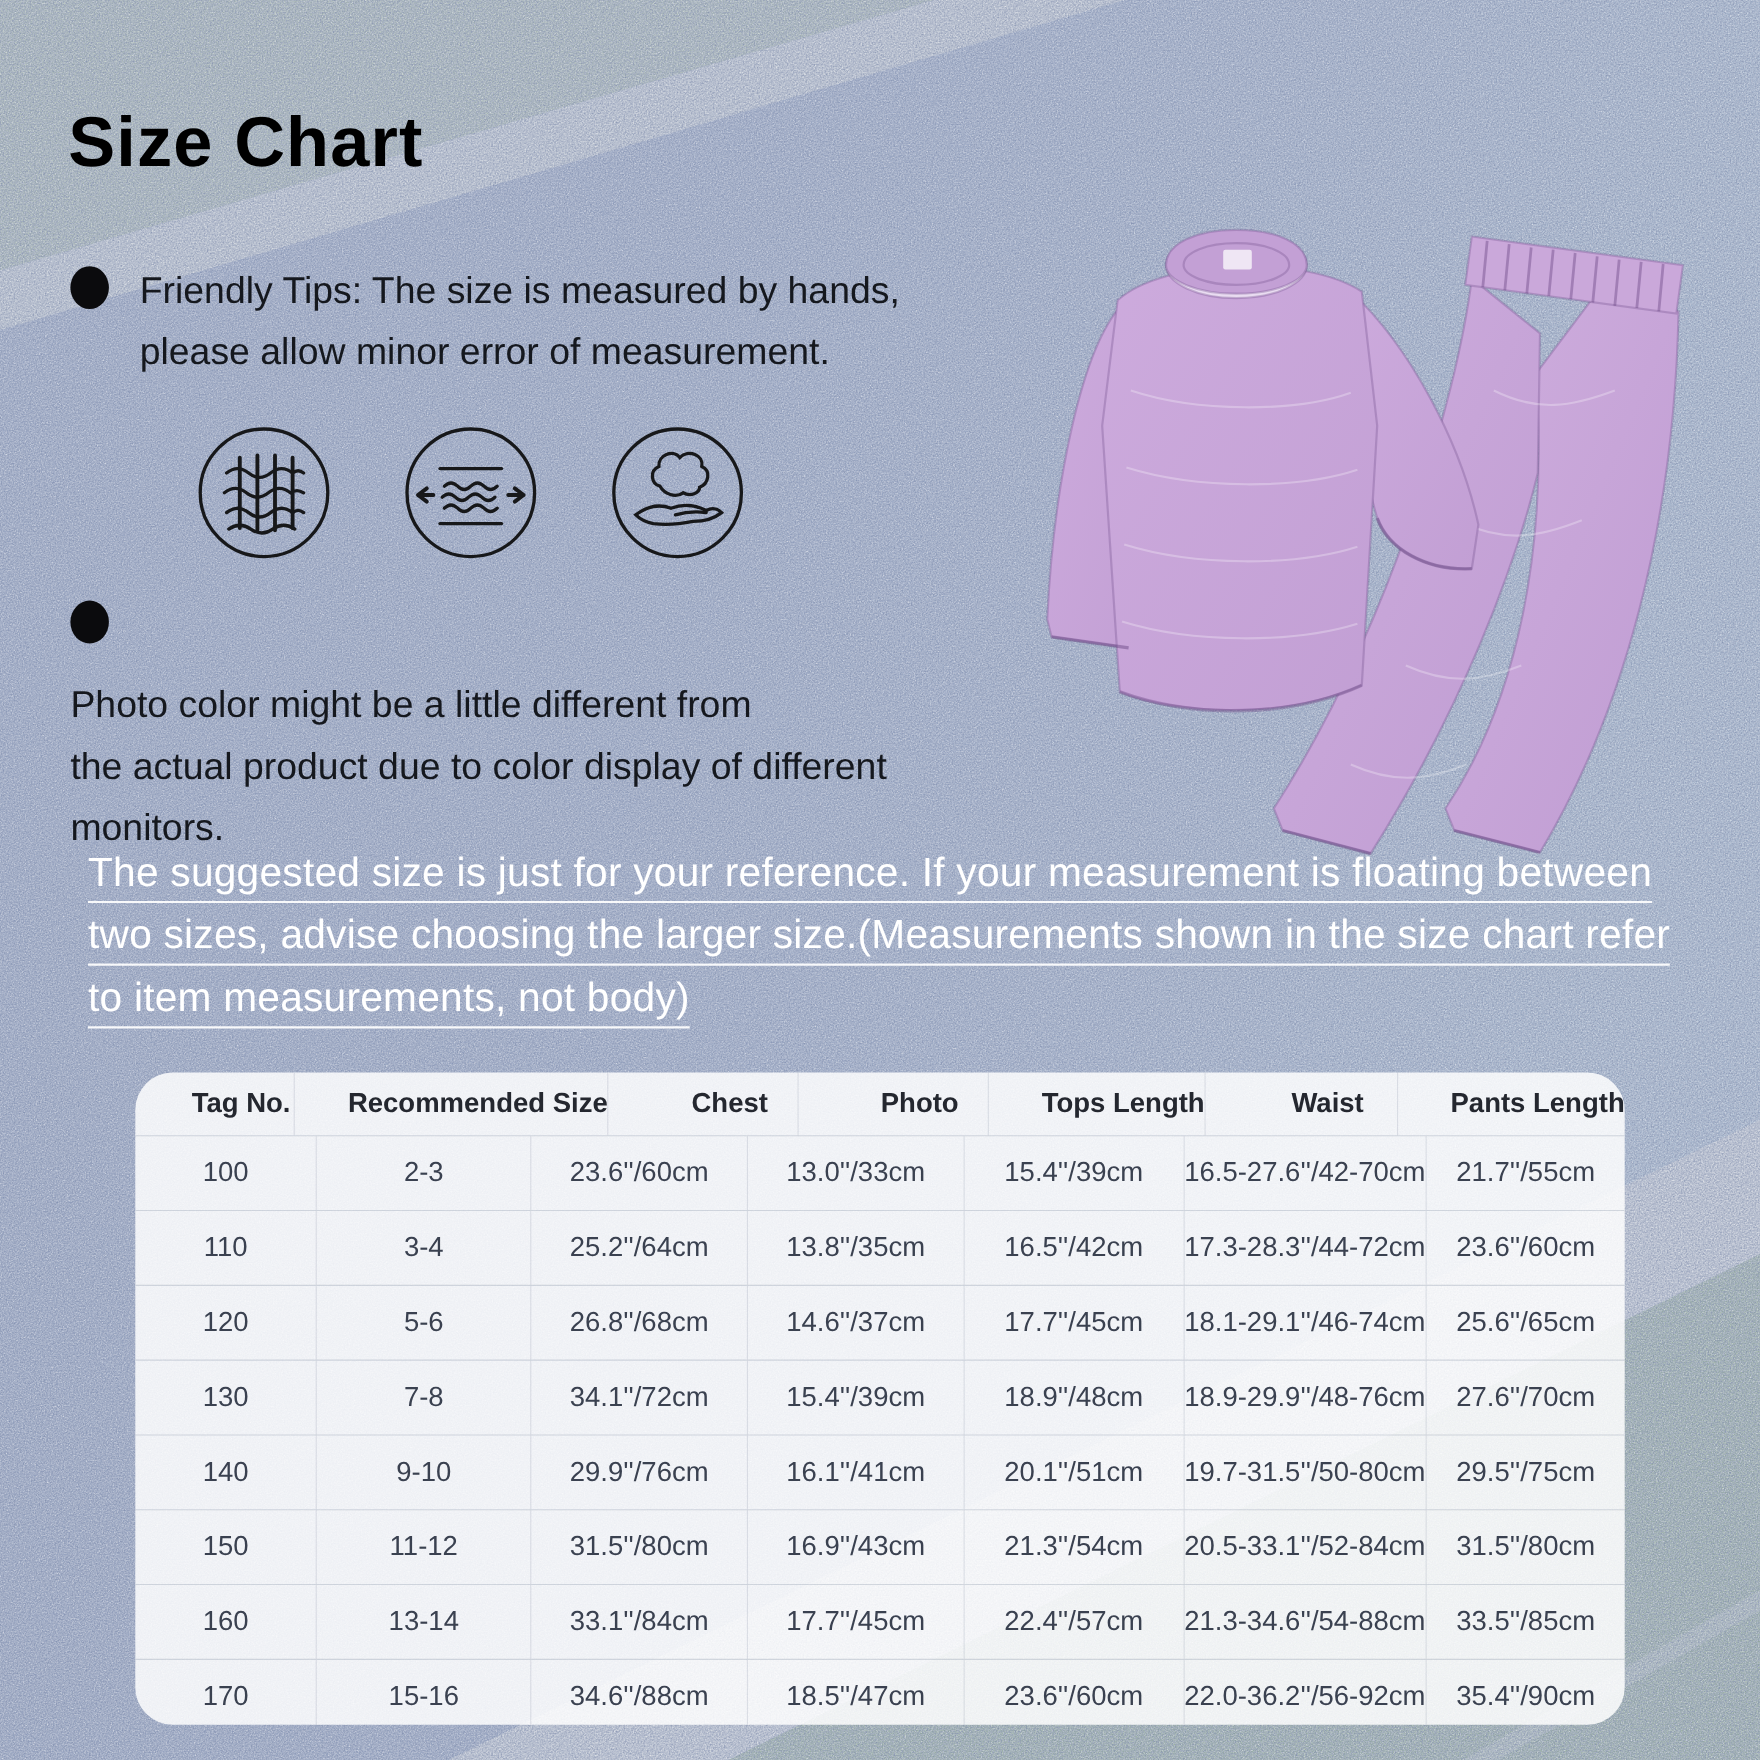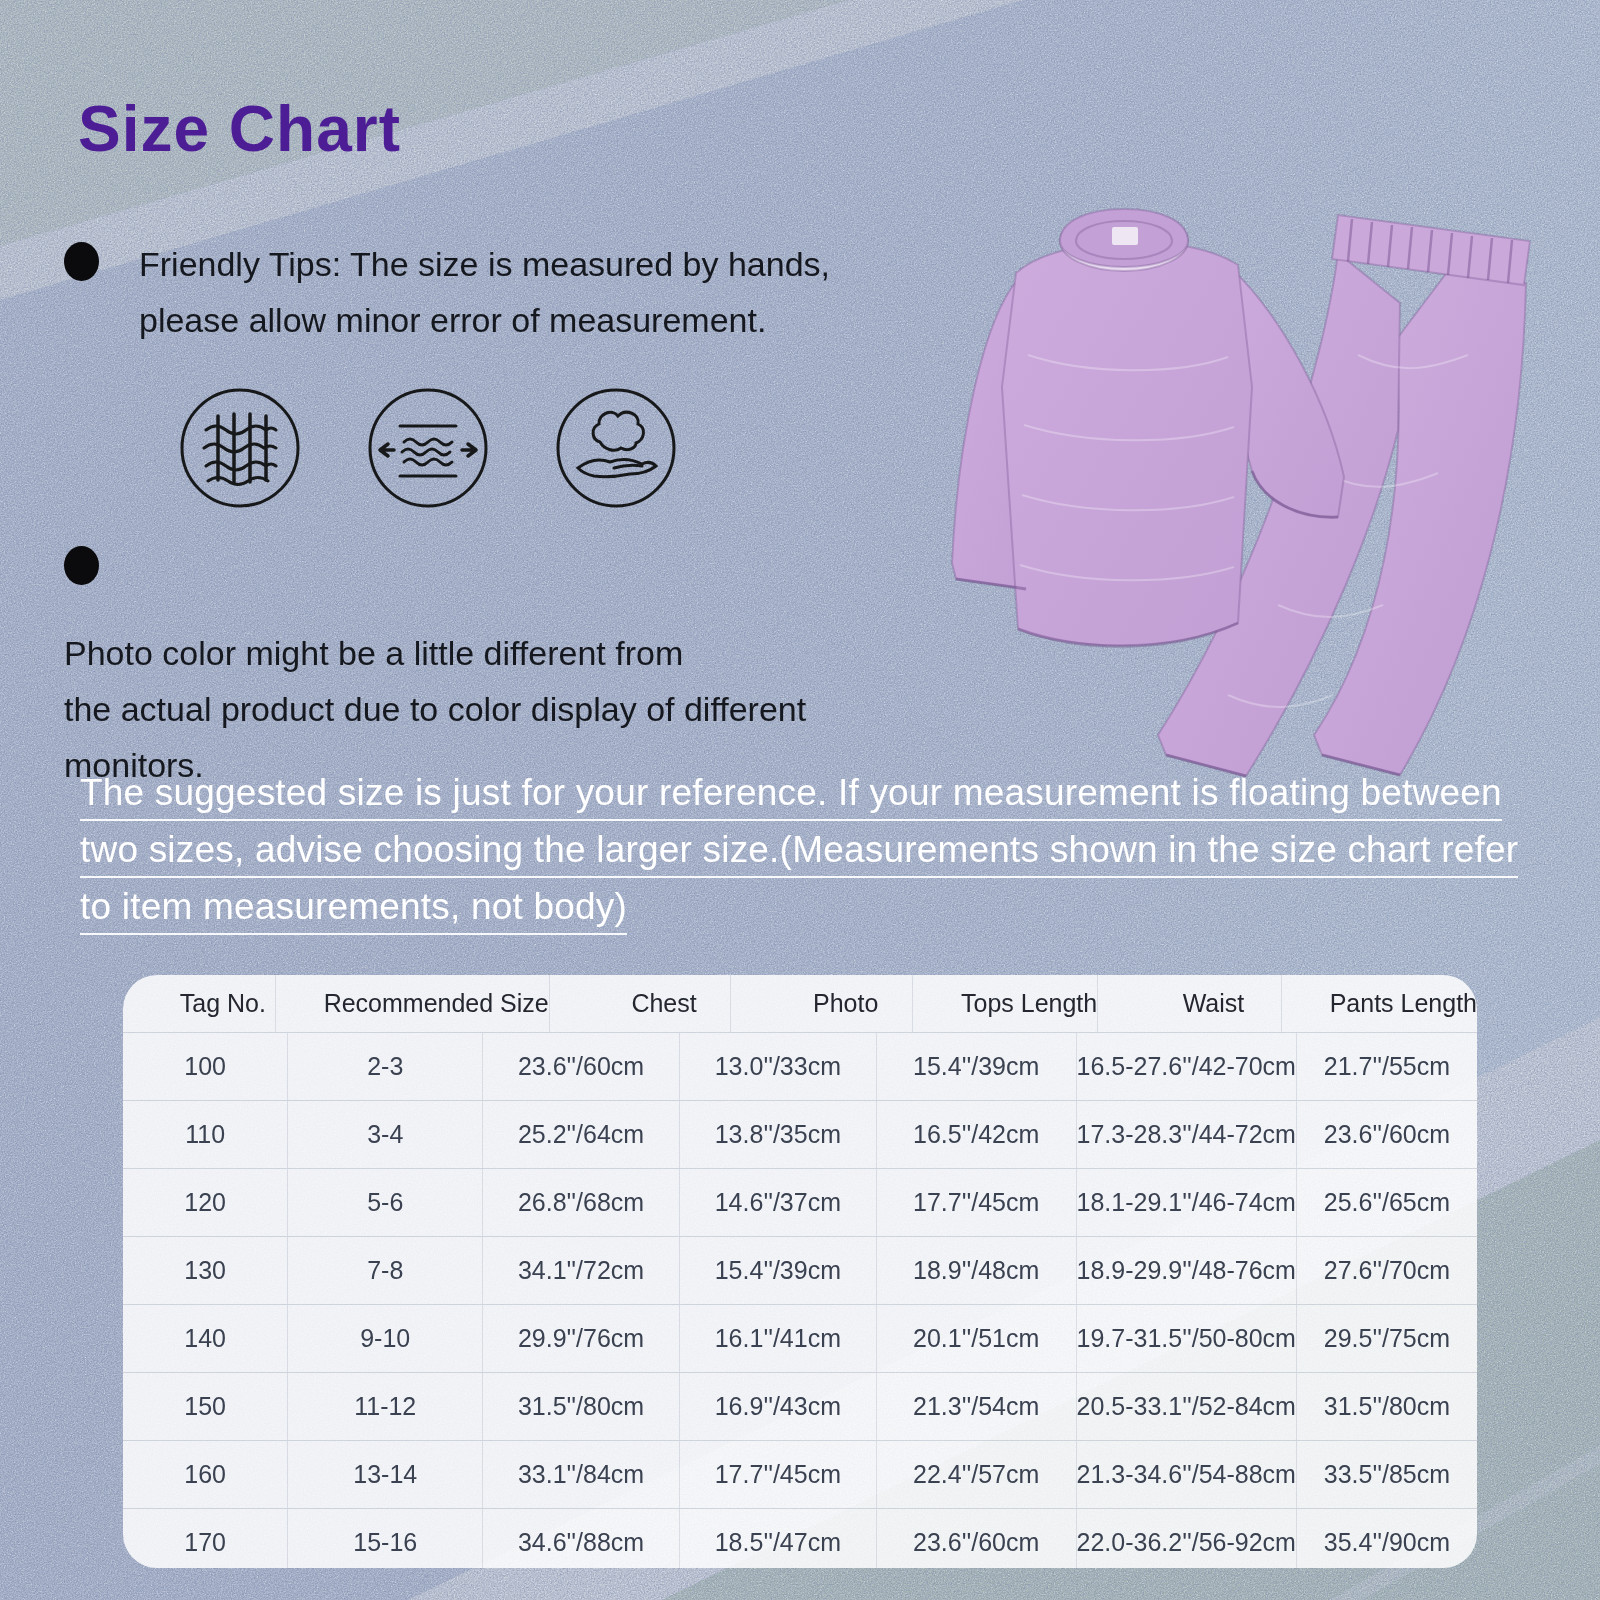--- a/index.html
+++ b/index.html
@@ -33,24 +33,24 @@
     position:absolute;inset:0;background:linear-gradient(160deg,#90b37f 0%,#82a971 55%,#77a066 100%);
     clip-path:polygon(662px 1600px,1600px 1140px,1600px 1600px);
   }
   .thin-line{
     position:absolute;inset:0;background:rgba(255,255,255,0.38);
     clip-path:polygon(1330px 1600px,1600px 1446px,1600px 1464px,1362px 1600px);
   }
   .noise{position:absolute;inset:0;width:100%;height:100%;pointer-events:none;}
   
   .title{
-    position:absolute;left:78px;top:92px;
-    font-size:64px;font-weight:bold;color:#4c1d95;letter-spacing:1px;
-  }
-  .tip{position:absolute;display:flex;align-items:flex-start;gap:40px;}
+    position:absolute;left:62px;top:92px;
+    font-size:64px;font-weight:bold;color:#000000;letter-spacing:1px;
+  }
+  .tip{position:absolute;display:flex;align-items:flex-start;gap:28px;}
   .tip1{left:64px;top:236px;}
   .tip2{left:64px;top:540px;flex-direction:column;}
   .dot{width:35px;height:39px;background:#0b0b0d;border-radius:50%;margin-top:6px;flex:0 0 auto;}
   .tip-text{font-size:34px;line-height:56px;color:#15181e;}
   
   .icons{position:absolute;left:178px;top:386px;display:flex;gap:64px;}
   .icon-circle{width:124px;height:124px;}
   
   .notice{position:absolute;left:80px;top:772px;width:1460px;color:#ffffff;font-size:37px;font-weight:normal;}
   .notice .line{
@@ -59,21 +59,21 @@
   }
   
   .size-table{
     position:absolute;left:123px;top:975px;width:1354px;height:593px;
     background:rgba(255,255,255,0.84);border-radius:34px;overflow:hidden;
   }
   .tr{display:grid;grid-template-columns:167fr 198fr 200fr 200fr 203fr 202fr 184fr;align-items:center;}
   .thead .tr{height:57px;}
   .tbody .tr{height:67px;border-top:1px solid rgba(120,132,155,0.28);}
   .th,.td{text-align:center;white-space:nowrap;}
-  .th{font-size:25px;font-weight:normal;color:#24272f;padding-left:48px;}
+  .th{font-size:25px;font-weight:bold;color:#24272f;padding-left:48px;}
   .td{font-size:25px;font-weight:normal;color:#3a4150;}
   .th:not(:first-child),.td:not(:first-child){border-left:1px solid rgba(120,132,155,0.20);align-self:stretch;display:flex;align-items:center;justify-content:center;}
   
   .product{position:absolute;left:928px;top:175px;}
 </style>
 </head>
 <body>
 
 <div class="bg-base"></div>
 <div class="bg-shade"></div>

